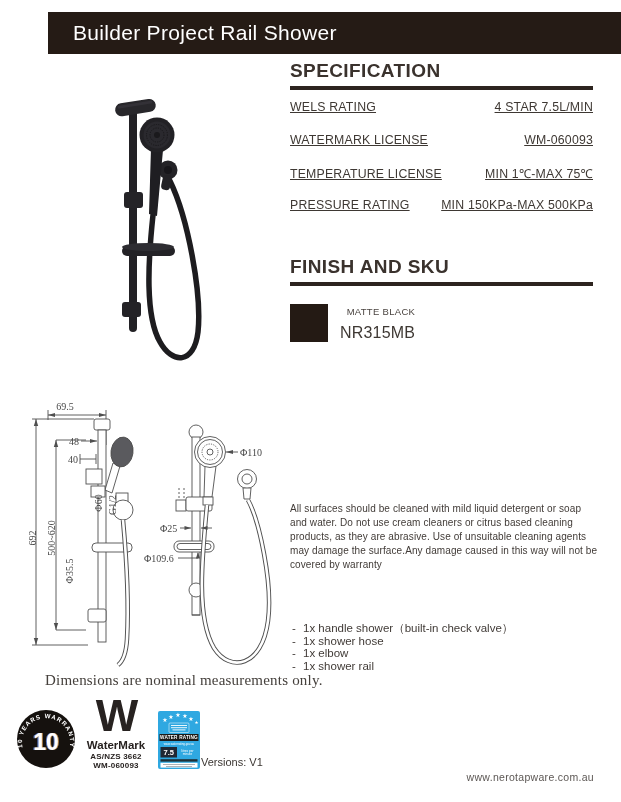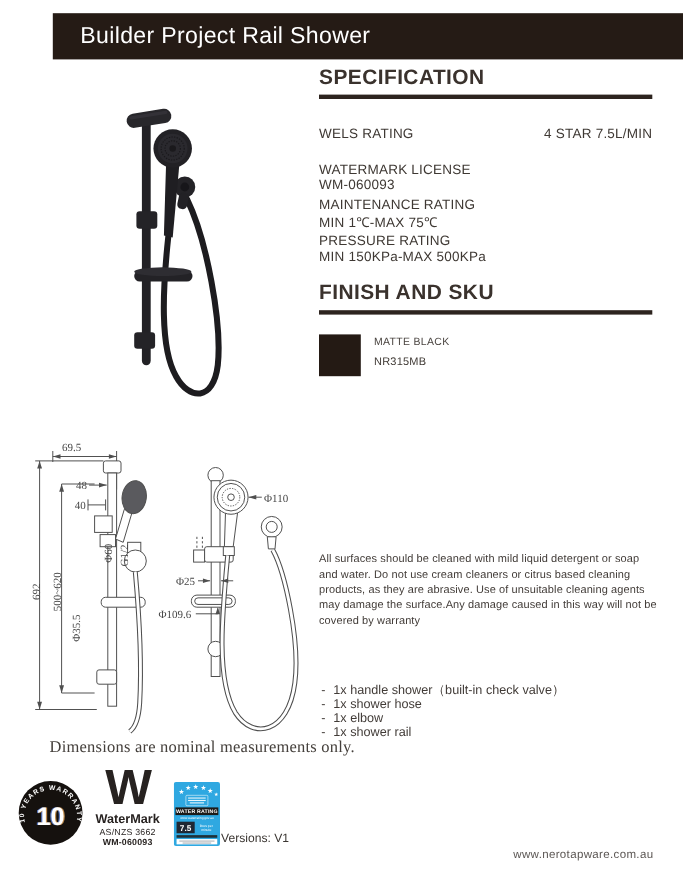--- a/index.html
+++ b/index.html
@@ -17,48 +17,48 @@
     color:#ffffff; font-size:21px; font-weight:normal; letter-spacing:.3px;
     padding-left:25px; white-space:nowrap;
   }
   
   .sec { position:absolute; left:290px; width:303px; }
   .sec h2 {
     font-size:19px; font-weight:bold; letter-spacing:.4px; color:#3a322d;
     padding-bottom:4px; border-bottom:4px solid #2d241f; white-space:nowrap;
   }
   #spec-section { top:60px; }
-  .spec-rows { margin-top:24px; }
+  .spec-rows { margin-top:10px;text-decoration:underline; }
   .spec-row { display:flex; justify-content:space-between; align-items:baseline;
     font-size:12.3px; letter-spacing:.2px; color:#3e3833; height:13.5px; }
-  .spec-row + .spec-row { margin-top:19px;flex-direction:column; }
+  .spec-row + .spec-row { margin-top:19px; }
   .spec-row .val { text-align:right; white-space:nowrap; }
   #finish-section { top:256px; }
   .swatch-row { margin-top:18px; display:flex; align-items:flex-start; }
   .swatch { width:38px; height:38px; background:#241a14; }
   .swatch-text { margin-left:12px; padding-top:2px; }
   .finish-name { font-size:9.5px; letter-spacing:.3px; color:#4a4440;text-align:right; }
-  .sku { font-size:10px; letter-spacing:.2px; color:#3e3833; margin-top:7px; }
+  .sku { font-size:16px; letter-spacing:.2px; color:#3e3833; margin-top:7px; }
   #maintenance-section { top:488px; }
   #maintenance-section p { margin-top:14px; font-size:10px; line-height:14px;
     color:#413b37; letter-spacing:.1px; width:310px; }
   #packing-section { top:612px; }
   .pack-list { margin-top:10px; list-style:none; }
   .pack-list li { font-size:11.5px; line-height:12.6px; color:#413b37; display:flex; }
   .pack-list .dash { width:13px; padding-left:2px; }
   
   .product-photo { position:absolute; left:110px; top:80px; }
   .drawings { position:absolute; left:28px; top:393px; }
   .dim-note { position:absolute; left:45px; top:672px; font-size:15px; color:#45403c; letter-spacing:.2px;font-family:Liberation Serif, serif; }
   
   .warranty-badge { position:absolute; left:16px; top:709px; }
   .watermark-block { position:absolute; left:82px; top:694px; width:68px; text-align:center; color:#272220; }
   .watermark-block .wm-w { font-size:45px; font-weight:bold; line-height:44px; letter-spacing:-2px; }
   .watermark-block .wm-name { font-size:11.5px; font-weight:bold; margin-top:1px; }
-  .watermark-block .wm-std { font-size:8px; font-weight:normal; margin-top:1px; letter-spacing:.2px;text-align:center; }
+  .watermark-block .wm-std { font-size:8px; font-weight:bold; margin-top:1px; letter-spacing:.2px;text-align:center; }
   .watermark-block .wm-lic { font-size:8px; font-weight:bold; letter-spacing:.2px; }
   .wels-label { position:absolute; left:158px; top:711px; }
   .versions { position:absolute; left:201px; top:756px; font-size:11px; color:#3b3632; }
   .website { position:absolute; right:27px; top:771px; font-size:10.5px; color:#5c5754; letter-spacing:.3px; }
   svg text { font-family:"Liberation Serif", serif; }
   svg .sans { font-family:"Liberation Sans", sans-serif; }
 </style>
 </head>
 <body>
 
@@ -106,21 +106,21 @@
     <div class="spec-rows">
       <div class="spec-row">
         <span class="lbl">WELS RATING</span>
         <span class="val">4 STAR 7.5L/MIN</span>
       </div>
       <div class="spec-row">
         <span class="lbl">WATERMARK LICENSE</span>
         <span class="val">WM-060093</span>
       </div>
       <div class="spec-row">
-        <span class="lbl">MAINTENANCE RATING</span>
+        <span class="lbl">TEMPERATURE LICENSE</span>
         <span class="val">MIN 1℃-MAX 75℃</span>
       </div>
       <div class="spec-row">
         <span class="lbl">PRESSURE RATING</span>
         <span class="val">MIN 150KPa-MAX 500KPa</span>
       </div>
     </div>
   </section>
 
   <section class="sec" id="finish-section">

